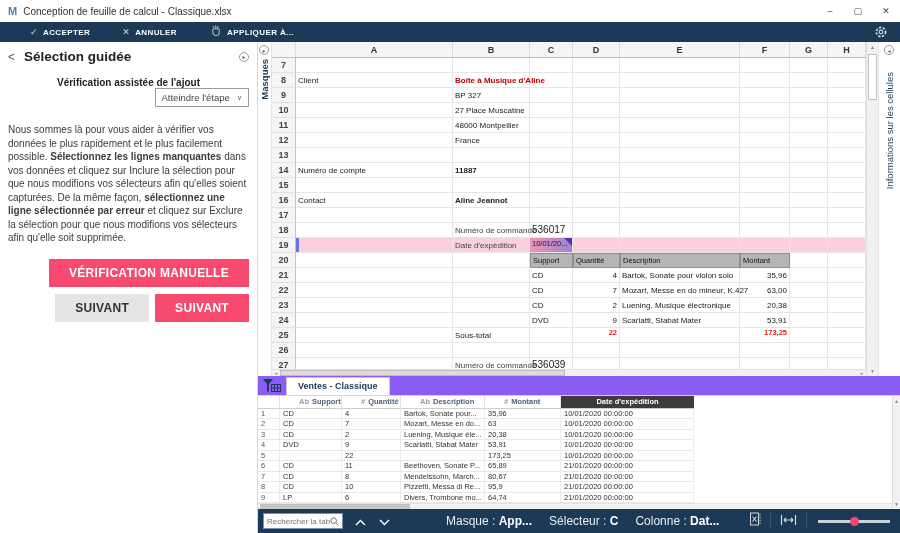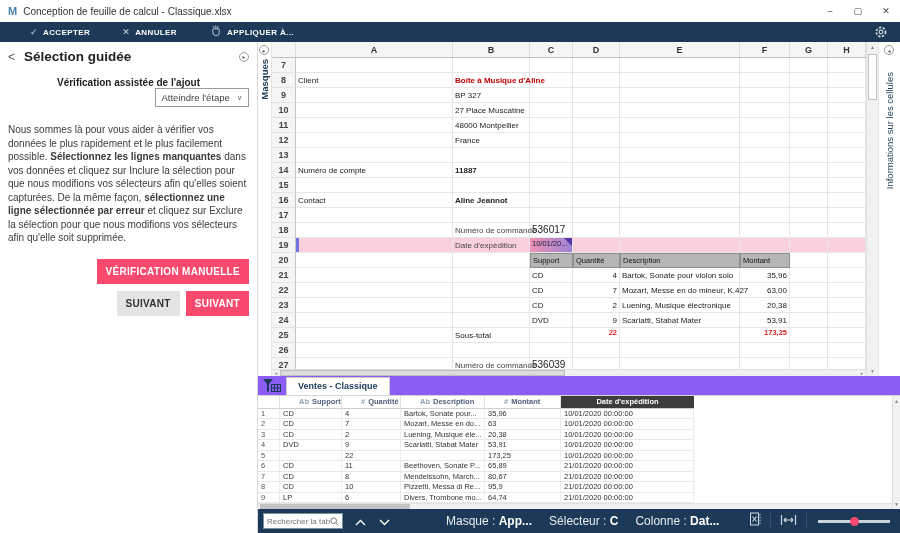--- a/index.html
+++ b/index.html
@@ -29,21 +29,21 @@
   .p-back { color:#555; font-size:12px; }
   .p-title { font-weight:bold; font-size:13.5px; color:#222; margin-left:9px; }
   .circ { width:10px; height:10px; border:1px solid #999; border-radius:50%; font-size:6px;
     color:#666; display:flex; align-items:center; justify-content:center; margin-left:auto; }
   .assist-row { display:flex; align-items:center; padding:8px 8px 4px 8px;flex-direction:column; }
   .assist-label { font-weight:bold; font-size:10px; color:#222; }
   .dropdown { margin-left:auto; border:1px solid #9b9b9b; font-size:9.5px; padding:3px 6px;
     color:#444; display:flex; align-items:center; gap:7px; background:#fff; }
   .para { padding:12px 10px 0 8px; font-size:10px; color:#3c3c3c; line-height:13.5px; }
   .btn-col { display:flex; flex-direction:column; align-items:flex-end; gap:7px; padding:14px 8px 0 0; }
-  .btn { font-size:10px; font-weight:bold; letter-spacing:.3px; padding:7px 9px;
+  .btn { font-size:12px; font-weight:bold; letter-spacing:.3px; padding:7px 20px;
     text-align:center; border:none; font-family:inherit; cursor:default; }
   .btn.pink { background:#f74a6e; color:#fff; }
   .btn.gray { background:#e4e4e4; color:#333; }
   .btn-row { display:flex; gap:6px; }
 
   
   .content { position:absolute; top:42px; left:258px; width:642px; bottom:0; }
   .top-zone { height:334px; display:flex; }
   .strip-left { width:14px; border-right:1px solid #e5e5e5; position:relative; background:#fff; }
   .strip-right { width:22px; border-left:1px solid #e5e5e5; position:relative; background:#fff; }

